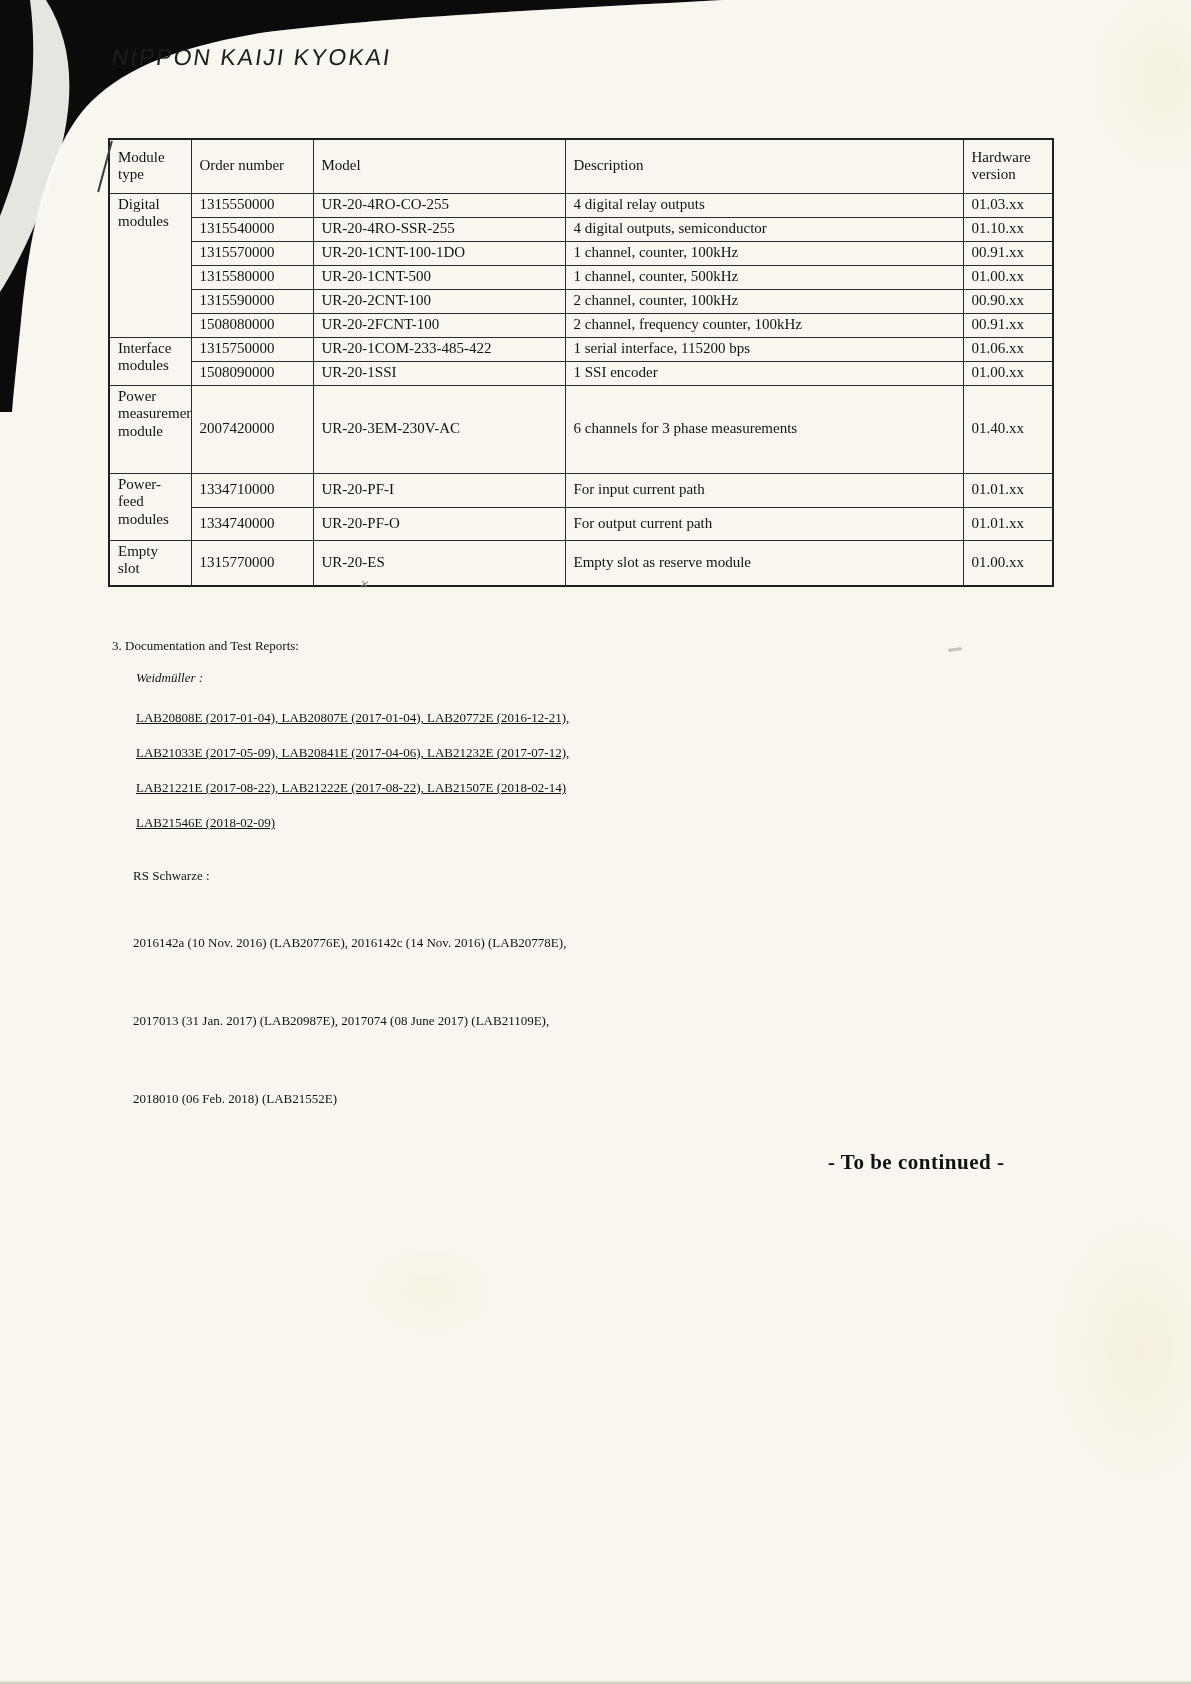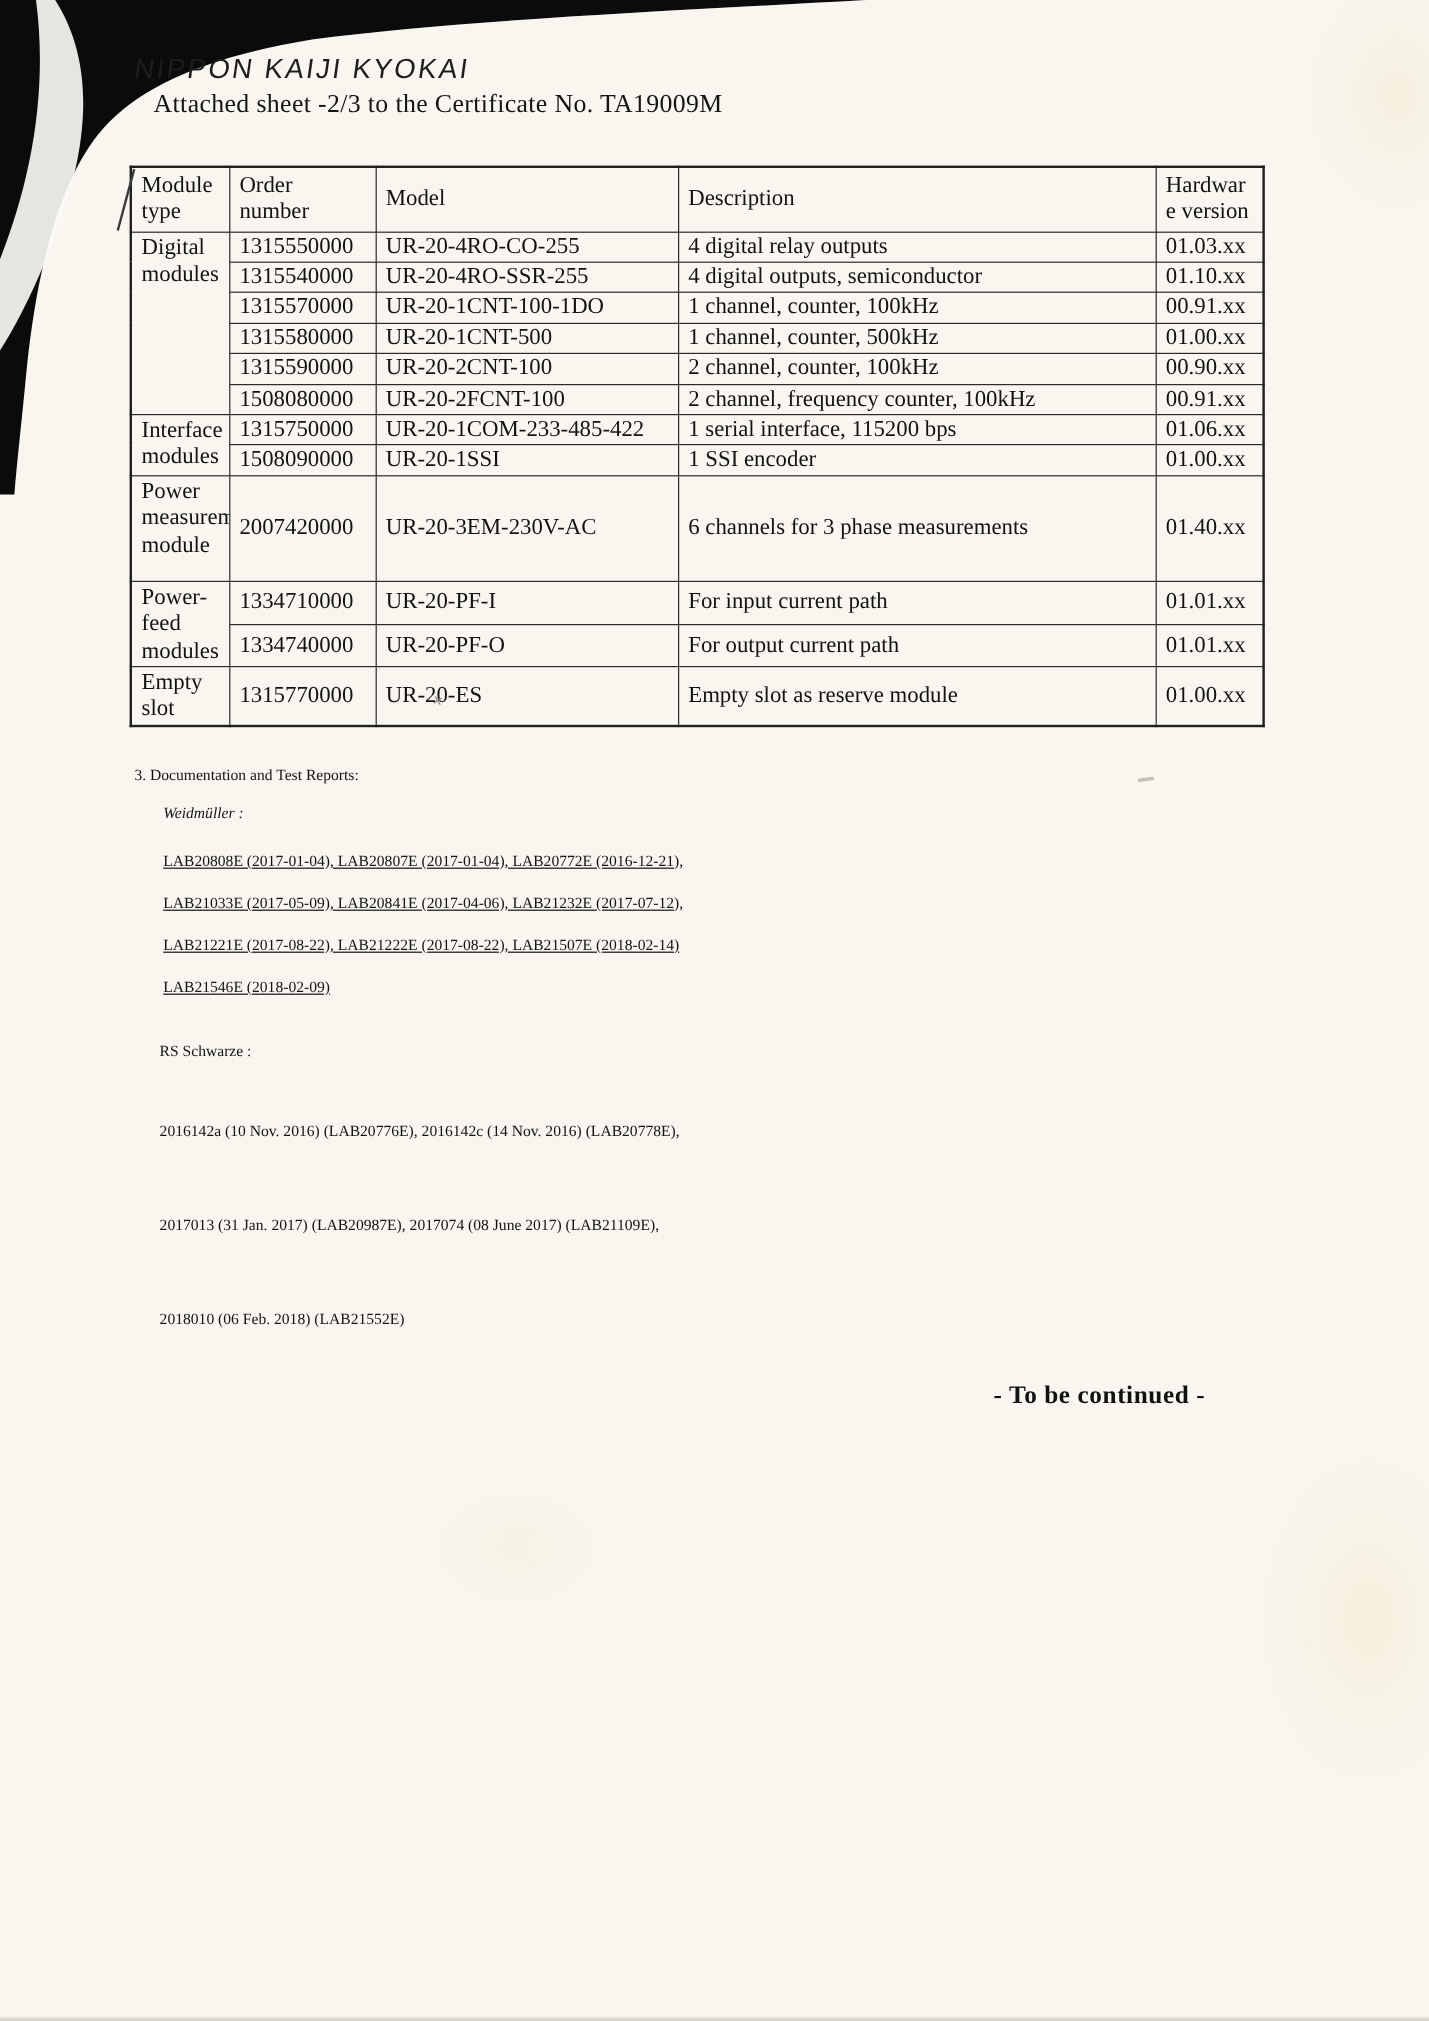--- a/index.html
+++ b/index.html
@@ -30,21 +30,21 @@
     transform:skewX(-8deg);
   }
   .subtitle{
     position:absolute;left:128px;top:74px;z-index:3;
     font-size:21.5px;color:#141414;letter-spacing:.3px;
   }
 
   table.modules{
     position:absolute;left:108px;top:138px;width:944px;z-index:3;
     border-collapse:collapse;table-layout:fixed;
-    font-size:19px;color:#121212;
+    font-size:15px;color:#121212;
     border:2.5px solid #1f1f1f;
     background:transparent;
   }
   table.modules th, table.modules td{
     border:1.5px solid #2b2b2b;
     padding:1px 8px;
     font-weight:normal;text-align:left;
     line-height:1.18;
     overflow:hidden;
   }
@@ -84,21 +84,20 @@
 
 <div class="page">
 
   <svg class="corner-art" width="760" height="420" viewBox="0 0 760 420">
     <path d="M0,0 L722,0 C560,9 380,17 260,33 C170,48 118,72 86,107 C48,150 30,230 22,310 C18,352 14,386 12,412 L0,412 Z" fill="#0b0b0b"></path>
     <path d="M46,0 C84,60 74,140 28,240 C14,270 4,286 0,292 L0,216 C26,150 40,76 30,0 Z" fill="rgba(250,249,243,0.92)"></path>
     <path d="M260,33 C380,17 560,9 722,0 L700,14 C540,22 400,32 300,46 Z" fill="rgba(250,249,243,0.25)"></path>
   </svg>
 
   <div class="org">NIPPON KAIJI KYOKAI</div>
-  <div class="subtitle">Attached sheet -2/3 to the Certificate No. TA19009M</div>
 
   <div class="corner-slash"></div>
 
   <table class="modules">
     <colgroup>
       <col style="width:82px">
         <col style="width:122px">
         <col style="width:252px">
         <col style="width:398px">
         <col style="width:90px">

